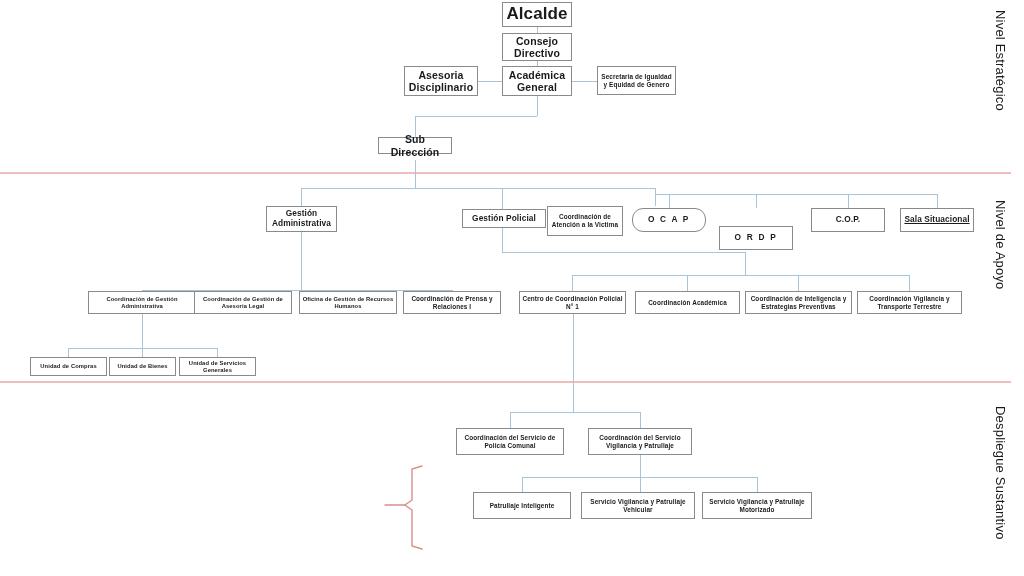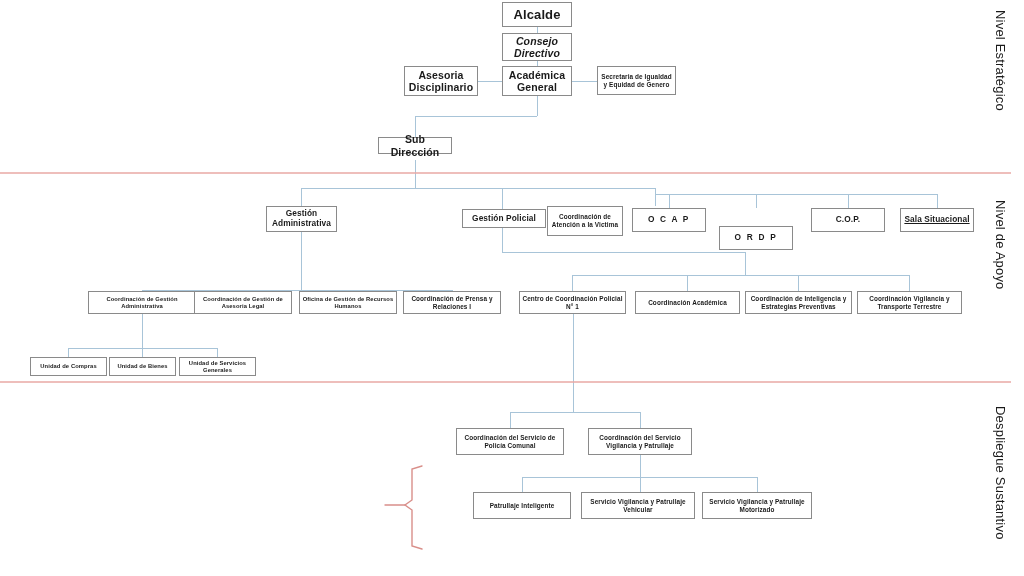--- a/index.html
+++ b/index.html
@@ -34,21 +34,21 @@
     color: #1a1a1a;
     display: flex;
     align-items: center;
     justify-content: center;
     text-align: center;
     font-weight: bold;
     line-height: 1.18;
     padding: 1px 2px;
     letter-spacing: 0.1px;
   }
-  .sz-xl { font-size: 13px; }
+  .sz-xl { font-size: 17px; }
   .sz-lg { font-size: 10.5px; }
   .sz-md { font-size: 8.3px; }
   .sz-sm { font-size: 6.4px; }
   .sz-xs { font-size: 5.8px; }
   .tracked { letter-spacing: 1.7px; }
   .band-label {
     position: absolute;
     font-size: 13px;
     color: #1a1a1a;
     white-space: nowrap;
@@ -139,21 +139,21 @@
     <g stroke="#d98f8a" stroke-width="1.4" fill="none" stroke-linecap="round">
       <path d="M 422 466 L 412 469 L 412 500 L 405 505 L 412 510 L 412 546 L 422 549"></path>
       <line x1="385" y1="505" x2="405" y2="505"></line>
     </g>
   </svg>
 
   <div class="node sz-xl" style="left:502px; top:2px; width:70px; height:25px;">
     <span>Alcalde</span>
   </div>
 
-  <div class="node sz-lg" style="left:502px; top:33px; width:70px; height:28px;font-style:italic;">
+  <div class="node sz-lg" style="left:502px; top:33px; width:70px; height:28px;">
     <span>Consejo Directivo</span>
   </div>
 
   <div class="node sz-lg" style="left:502px; top:66px; width:70px; height:30px;">
     <span>Académica General</span>
   </div>
 
   <div class="node sz-lg" style="left:404px; top:66px; width:74px; height:30px;">
     <span>Asesoria Disciplinario</span>
   </div>
@@ -171,21 +171,21 @@
   </div>
 
   <div class="node sz-md" style="left:462px; top:209px; width:84px; height:19px;">
     <span>Gestión Policial</span>
   </div>
 
   <div class="node sz-sm" style="left:547px; top:206px; width:76px; height:30px;">
     <span>Coordinación de Atención a la Victima</span>
   </div>
 
-  <div class="node sz-md tracked" style="left:632px; top:208px; width:74px; height:24px;">
+  <div class="node sz-md tracked" style="left:632px; top:208px; width:74px; height:24px;border-radius:11px;">
     <span>O C A P</span>
   </div>
 
   <div class="node sz-md tracked" style="left:719px; top:226px; width:74px; height:24px;">
     <span>O R D P</span>
   </div>
 
   <div class="node sz-md" style="left:811px; top:208px; width:74px; height:24px;">
     <span>C.O.P.</span>
   </div>

